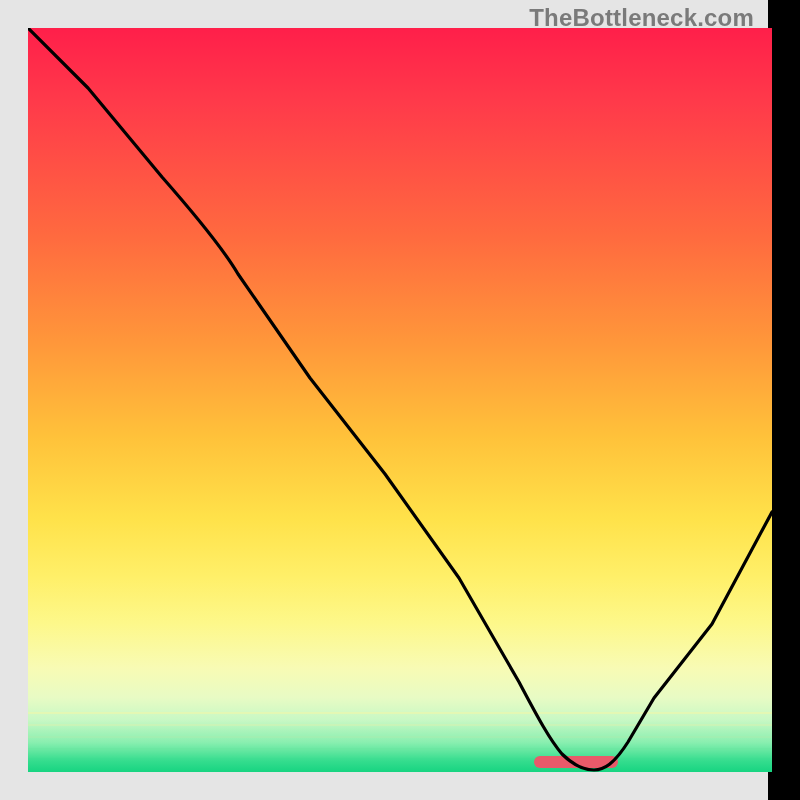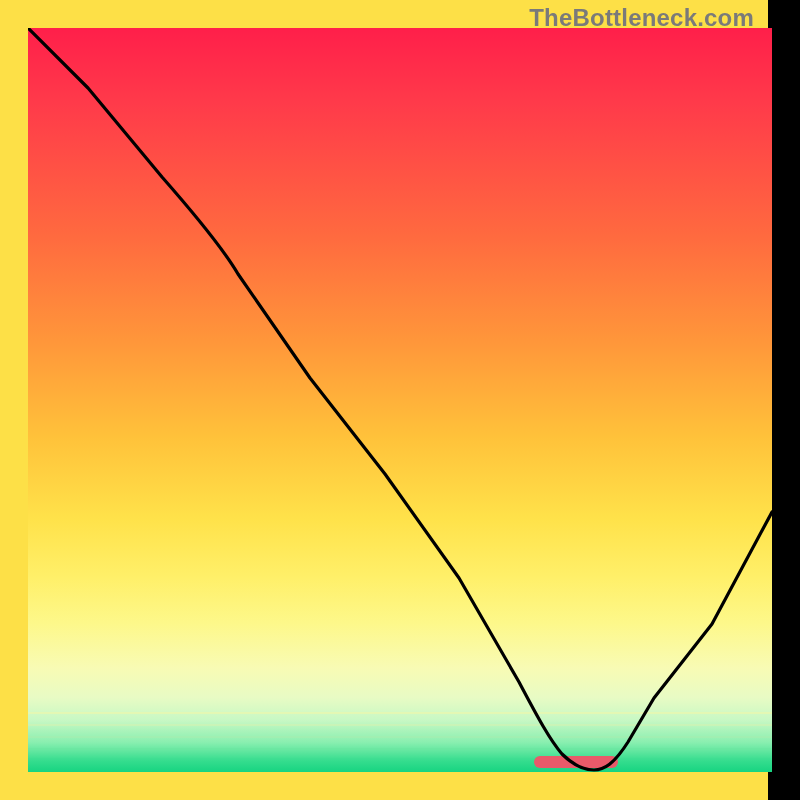--- a/index.html
+++ b/index.html
@@ -9,21 +9,21 @@
     height: 800px;
     background: #000;
     overflow: hidden;
   }
   .frame {
     position: absolute;
     left: 0;
     top: 0;
     width: 768px;
     height: 800px;
-    background: #fde047;
+    background: #e5e5e5;
   }
   .plot-area {
     position: absolute;
     left: 28px;
     top: 28px;
     width: 744px;
     height: 744px;
     overflow: hidden;
   }
   .gradient {

